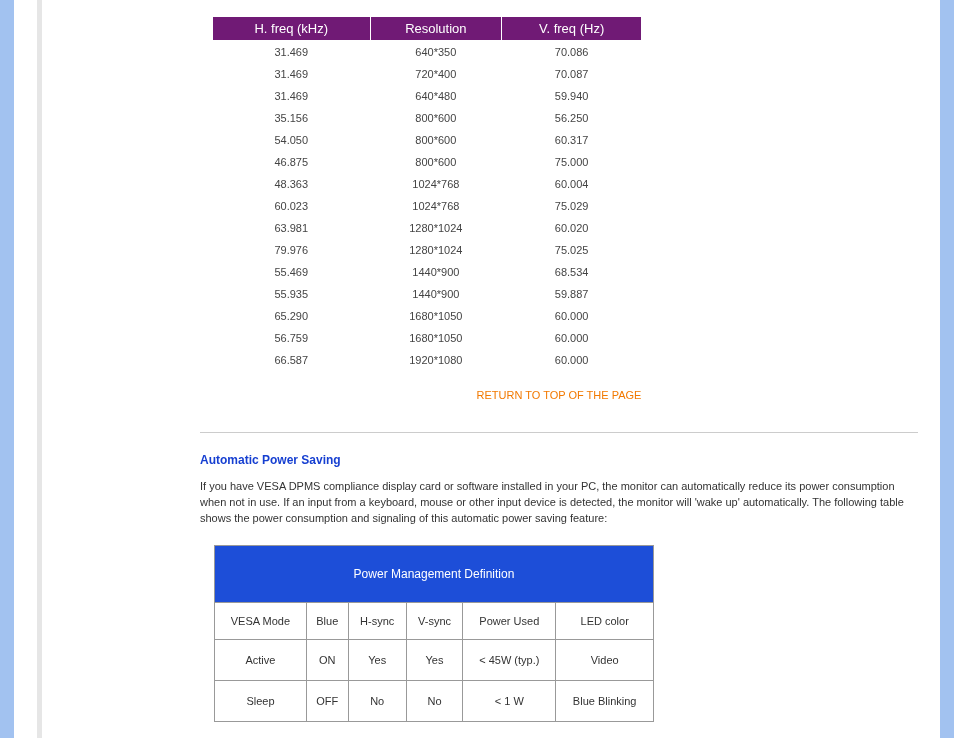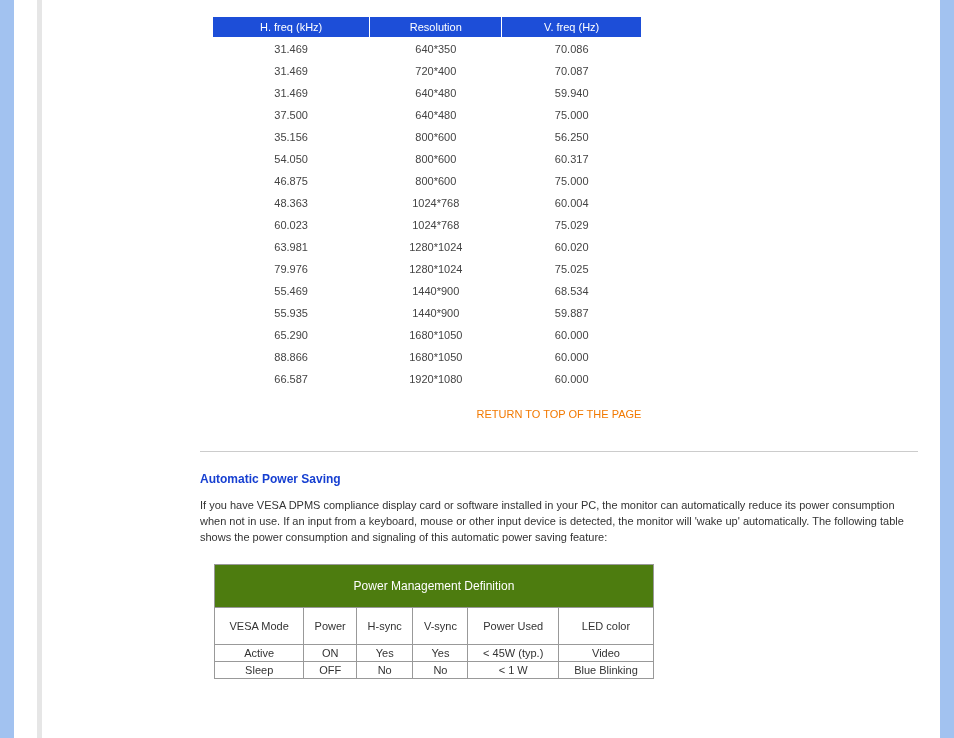--- a/index.html
+++ b/index.html
@@ -31,24 +31,24 @@
     padding-top: 16px;
     padding-bottom: 20px;
   }
   .timing-table {
     border-collapse: collapse;
     width: 430px;
     margin-left: 12px;
     margin-bottom: 18px;
   }
   .timing-table th {
-    background: #1d4ed8;
+    background: #701a75;
     color: #fff;
     font-weight: normal;
-    font-size: 11px;
+    font-size: 13px;
     text-align: center;
     padding: 4px 0;
     border: 1px solid #fff;
   }
   .timing-table td {
     text-align: center;
     padding: 5px 0;
     color: #444;
     font-size: 11px;
   }
@@ -78,32 +78,32 @@
     font-size: 11px;
     line-height: 1.45;
     margin: 0 0 18px 0;
   }
   .power-table {
     border-collapse: collapse;
     width: 440px;
     margin-left: 14px;
   }
   .power-table th.table-title {
-    background: #4d7c0f;
+    background: #1d4ed8;
     color: #fff;
     font-weight: normal;
     font-size: 12px;
     text-align: center;
-    padding: 14px 0;
+    padding: 21px 0;
     border: 1px solid #999;
   }
   .power-table td {
     border: 1px solid #999;
     text-align: center;
-    padding: 2px 4px;
+    padding: 14px 4px;
     font-size: 11px;
     color: #333;
   }
   .power-table td.head { padding: 12px 4px; }
 </style>
 </head>
 <body>
 
 <div class="outer-stripe-left"></div>
 <div class="outer-stripe-right"></div>
@@ -129,25 +129,20 @@
           <td>31.469</td>
           <td>720*400</td>
           <td>70.087</td>
         </tr>
         <tr>
           <td>31.469</td>
           <td>640*480</td>
           <td>59.940</td>
         </tr>
         <tr>
-          <td>37.500</td>
-          <td>640*480</td>
-          <td>75.000</td>
-        </tr>
-        <tr>
           <td>35.156</td>
           <td>800*600</td>
           <td>56.250</td>
         </tr>
         <tr>
           <td>54.050</td>
           <td>800*600</td>
           <td>60.317</td>
         </tr>
         <tr>
@@ -184,21 +179,21 @@
           <td>55.935</td>
           <td>1440*900</td>
           <td>59.887</td>
         </tr>
         <tr>
           <td>65.290</td>
           <td>1680*1050</td>
           <td>60.000</td>
         </tr>
         <tr>
-          <td>88.866</td>
+          <td>56.759</td>
           <td>1680*1050</td>
           <td>60.000</td>
         </tr>
         <tr>
           <td>66.587</td>
           <td>1920*1080</td>
           <td>60.000</td>
         </tr>
       </tbody>
   </table>
@@ -212,21 +207,21 @@
   <p class="section-heading">Automatic Power Saving</p>
   <p class="section-body">If you have VESA DPMS compliance display card or software installed in your PC, the monitor can automatically reduce its power consumption when not in use. If an input from a keyboard, mouse or other input device is detected, the monitor will 'wake up' automatically. The following table shows the power consumption and signaling of this automatic power saving feature:</p>
 
   <table class="power-table">
     <tbody>
         <tr>
       <th class="table-title" colspan="6">Power Management Definition</th>
     </tr>
     <tr id="power-headers">
           <td class="head">VESA Mode</td>
-          <td class="head">Power</td>
+          <td class="head">Blue</td>
           <td class="head">H-sync</td>
           <td class="head">V-sync</td>
           <td class="head">Power Used</td>
           <td class="head">LED color</td>
         </tr>
     </tbody>
       <tbody id="power-body">
         <tr>
           <td>Active</td>
           <td>ON</td>

